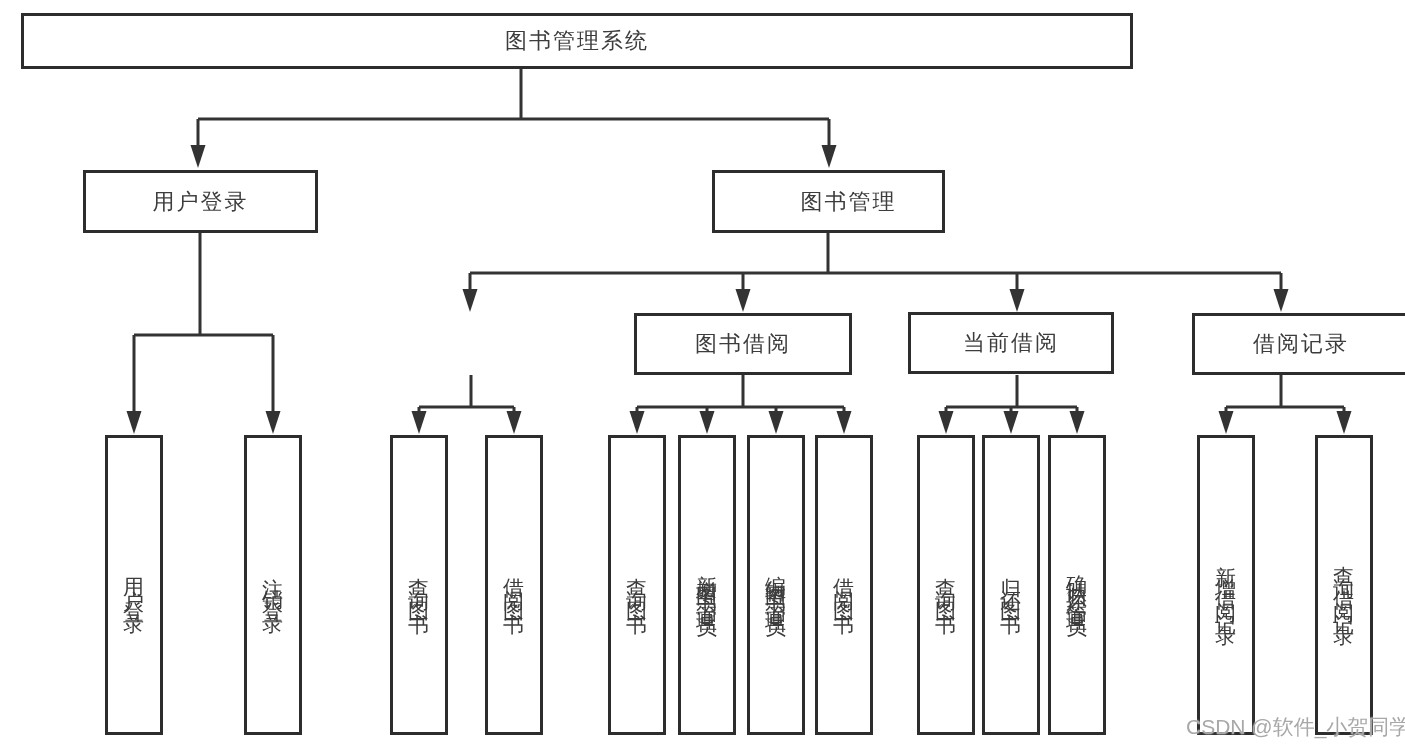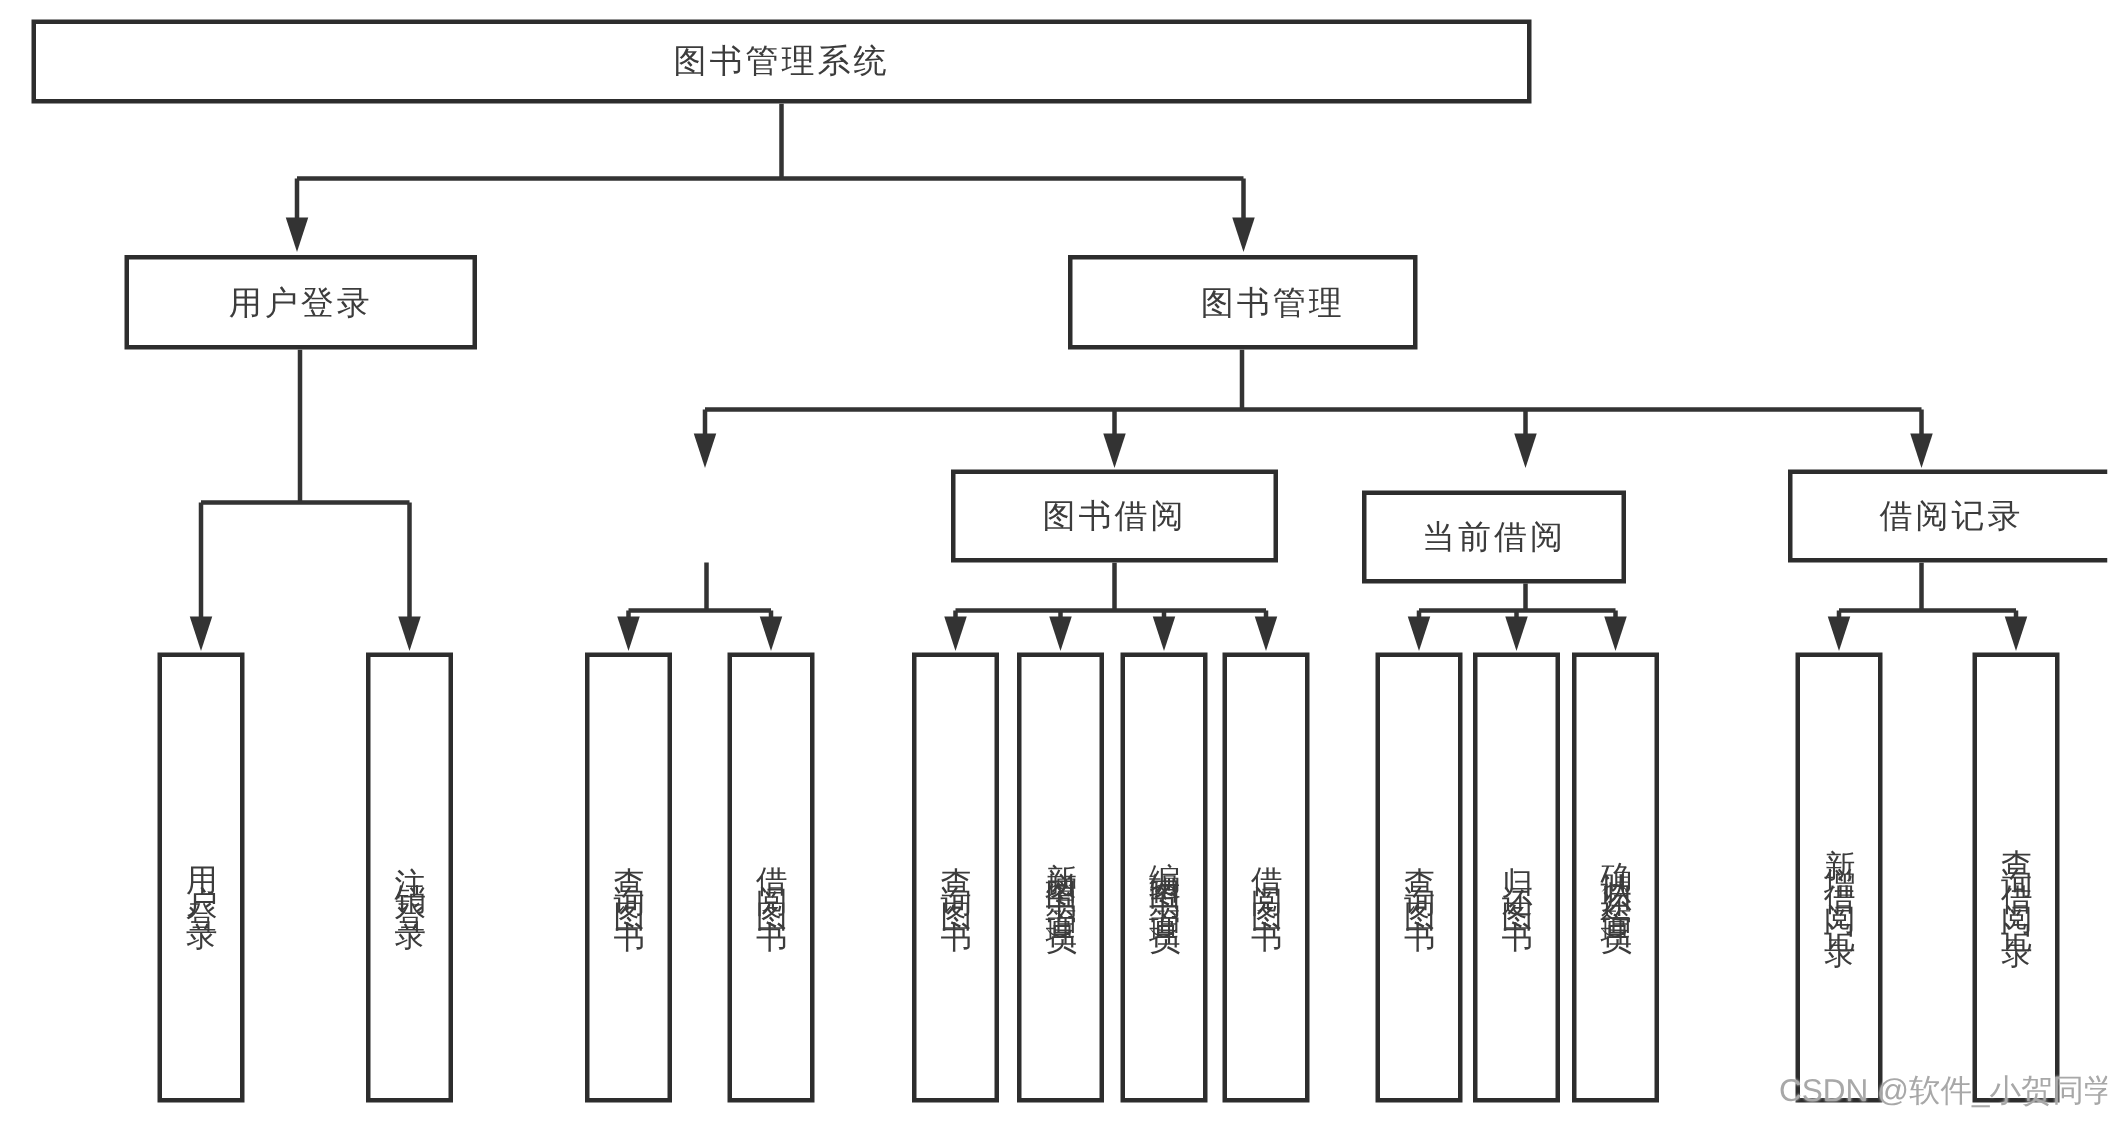--- a/index.html
+++ b/index.html
@@ -32,21 +32,21 @@
     align-items: center;
     justify-content: center;
     color: #3c3c3c;
     text-align: center;
   }
   .node.h-node {
     font-size: 22px;
     letter-spacing: 2px;
   }
   .node.root-node {
-    left: 21px; top: 13px; width: 1000px; height: 56px;
+    left: 21px; top: 13px; width: 1112px; height: 56px;
   }
   .node.leaf-node {
     top: 435px;
     width: 58px;
     height: 300px;
     font-size: 21px;
     writing-mode: vertical-rl;
     text-orientation: mixed;
     letter-spacing: 12px;
     line-height: 1;
@@ -110,21 +110,21 @@
   <div class="node h-node" style="left:83px; top:170px; width:235px; height:63px;">
     <span>用户登录</span>
   </div>
   <div class="node h-node" style="left:712px; top:170px; width:233px; height:63px;padding-left:40px;">
     <span>图书管理</span>
   </div>
 
   <div class="node h-node" style="left:634px; top:313px; width:218px; height:62px;font-family:Liberation Mono, monospace;">
     <span>图书借阅</span>
   </div>
-  <div class="node h-node" style="left:908px; top:327px; width:176px; height:62px;">
+  <div class="node h-node" style="left:908px; top:312px; width:206px; height:62px;">
     <span>当前借阅</span>
   </div>
   <div class="node h-node" style="left:1192px; top:313px; width:218px; height:62px;">
     <span>借阅记录</span>
   </div>
 
   <div class="node leaf-node" style="left:105px;">
     <span>用户登录</span>
   </div>
   <div class="node leaf-node" style="left:244px;">

